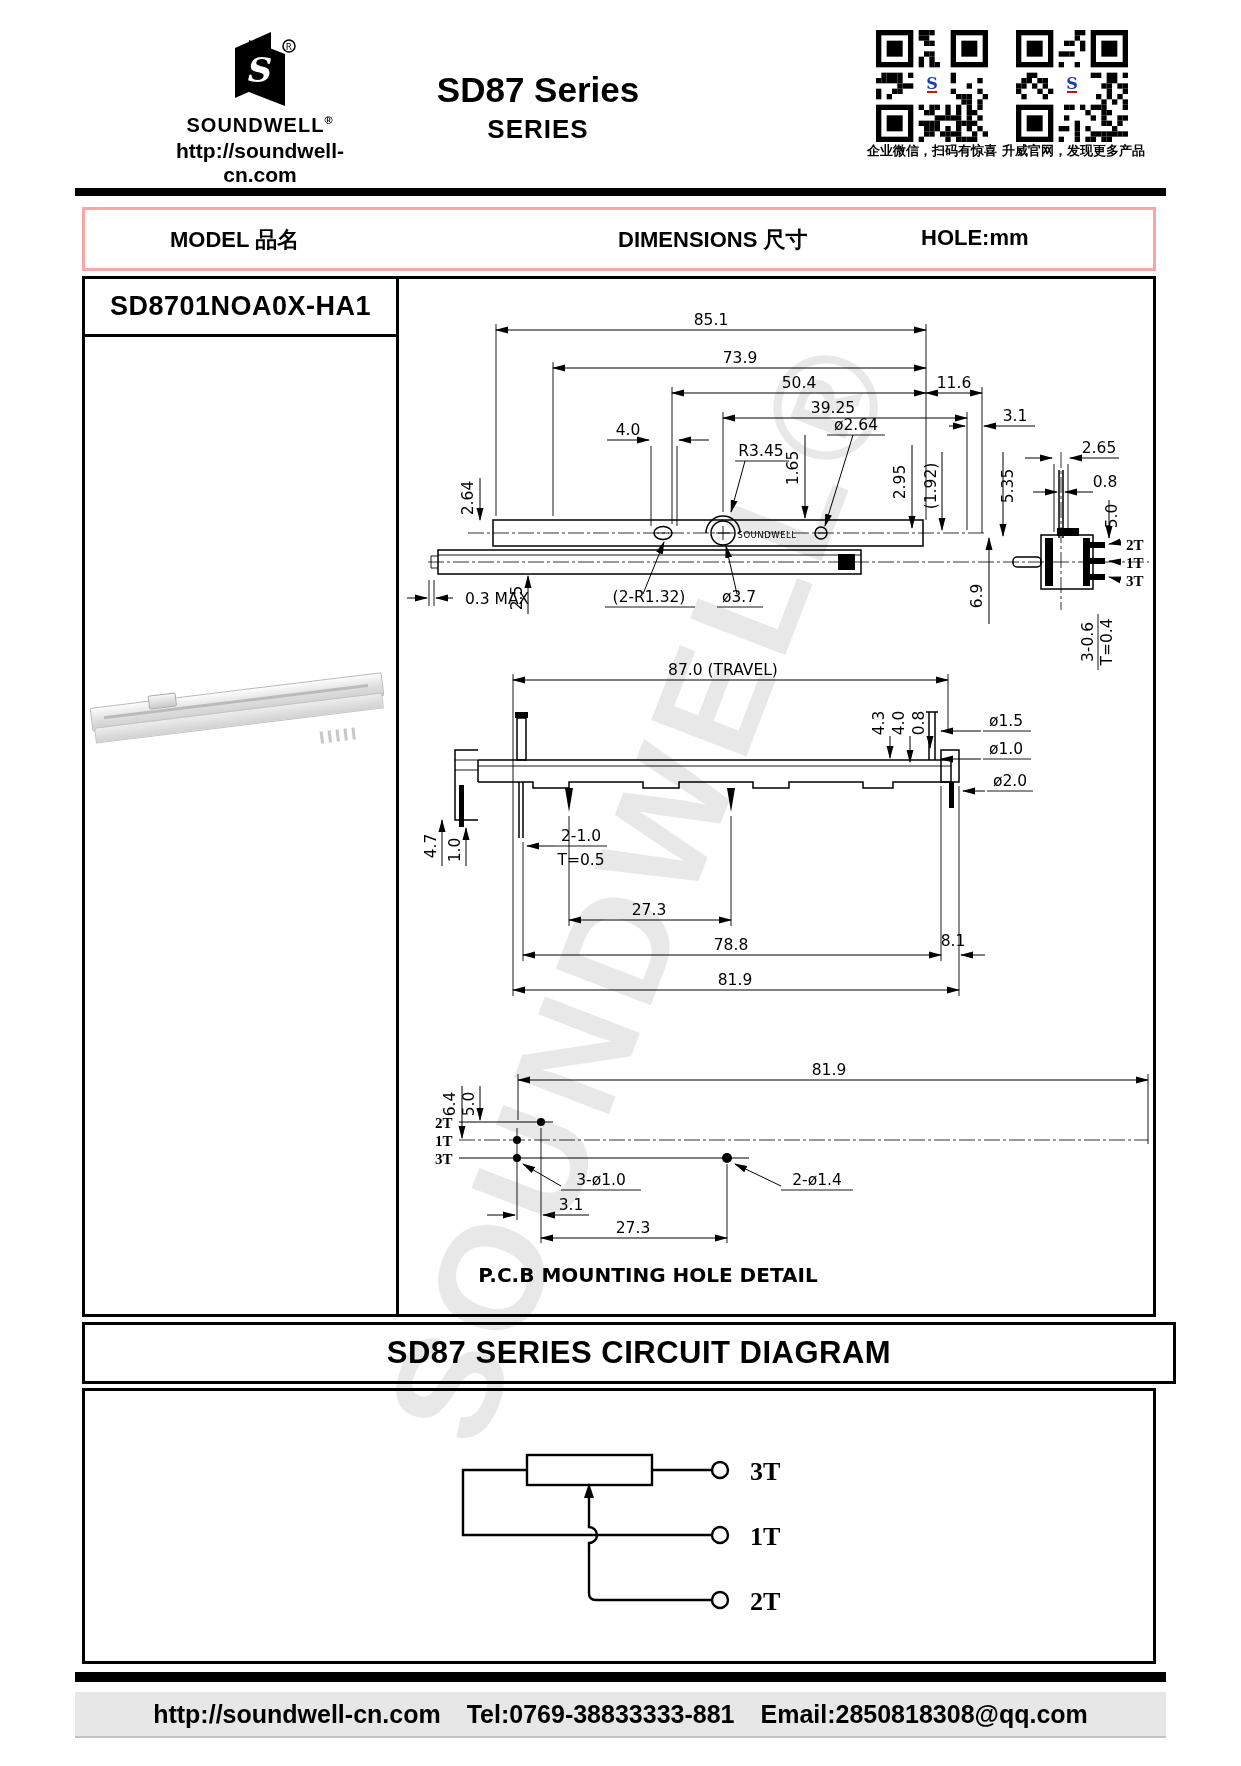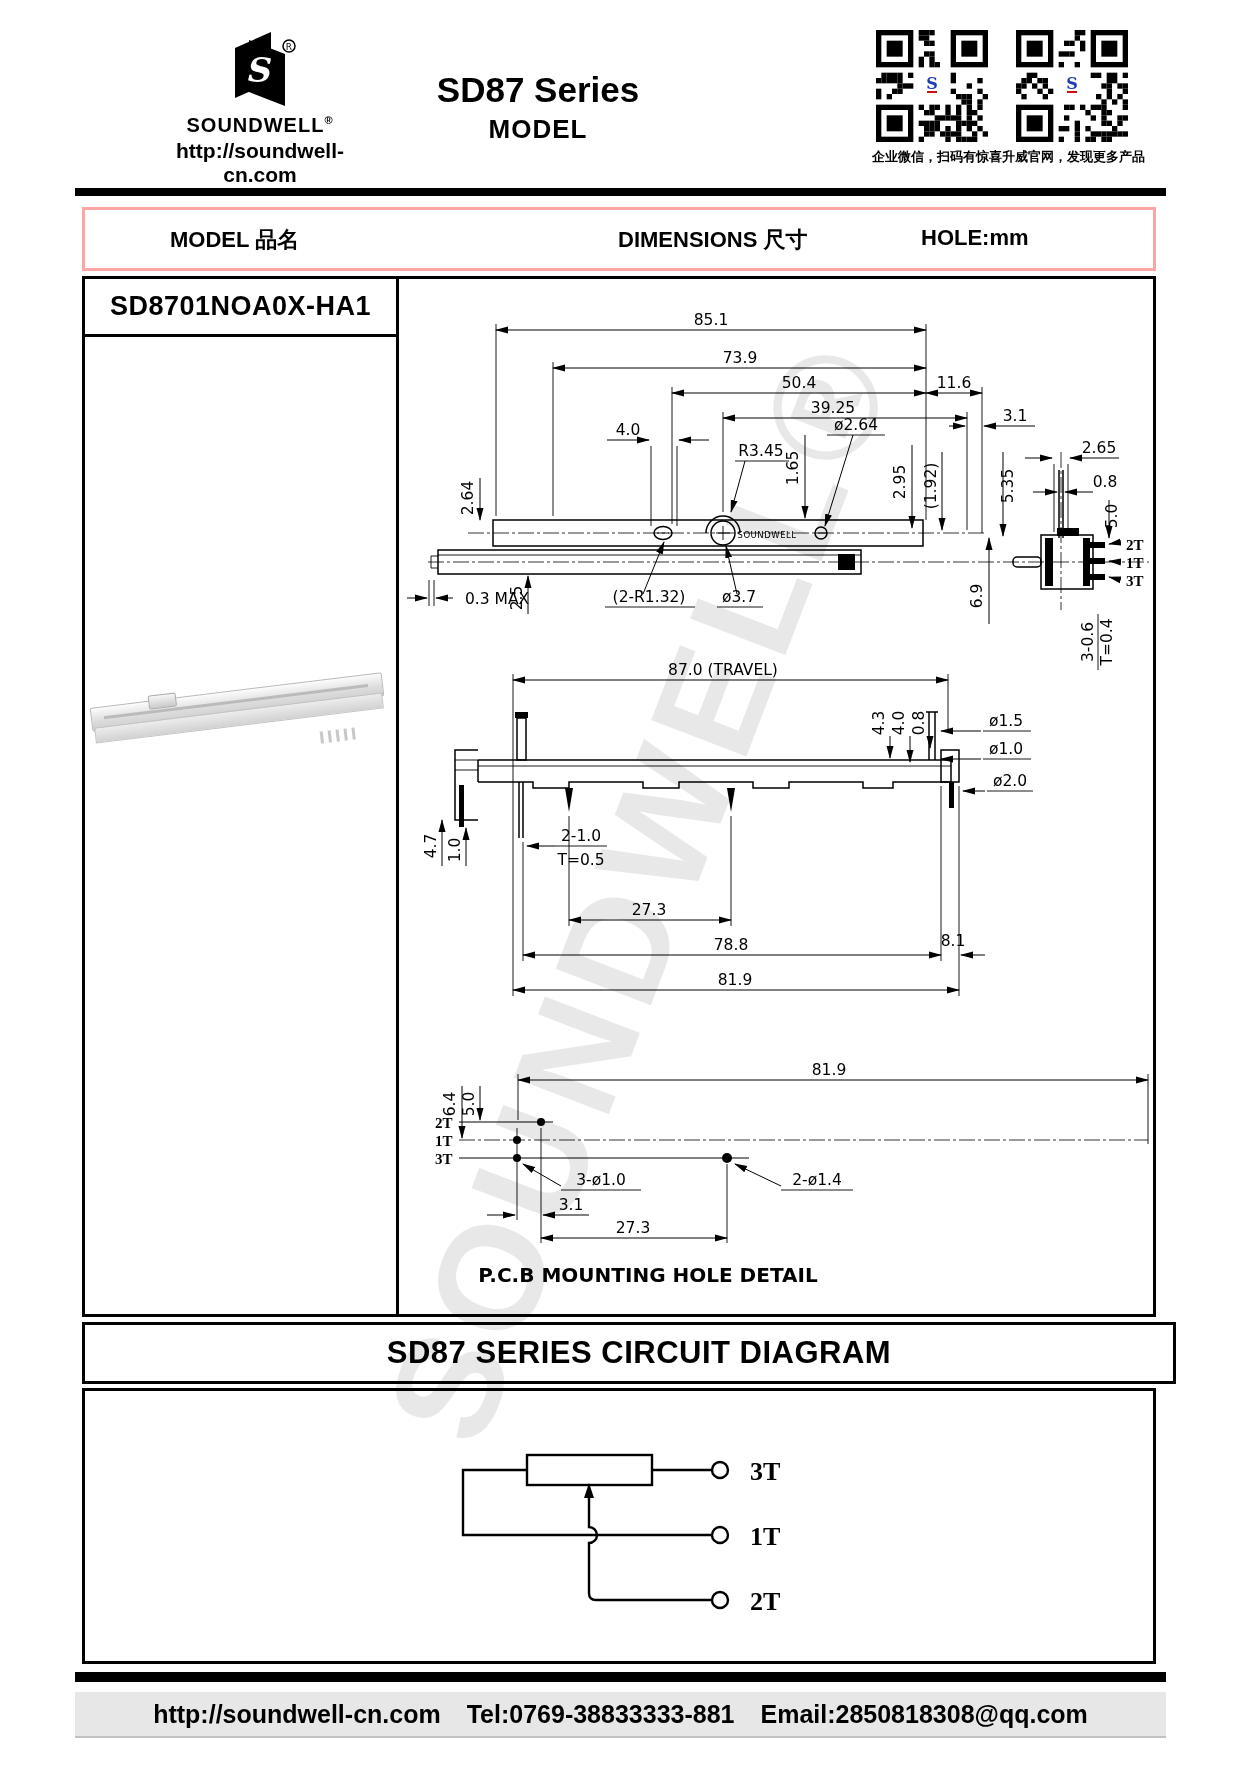--- a/index.html
+++ b/index.html
@@ -10,21 +10,21 @@
   .logo-wrap{left:150px;top:26px;width:220px;text-align:center;}
   .logo-svg{display:block;margin:0 auto;}
   .brand{font-size:20px;font-weight:bold;letter-spacing:1px;margin-top:2px;}
   .brand sup{font-size:11px;}
   .website{font-size:21px;font-weight:bold;margin-top:2px;}
   .title-wrap{left:388px;top:70px;width:300px;text-align:center;}
   .series-title{font-size:35px;font-weight:bold;}
   .series-sub{font-size:26px;font-weight:bold;letter-spacing:1px;margin-top:4px;}
   .qr-block{top:30px;width:140px;text-align:center;}
   .qr-frame{width:112px;height:112px;margin:0 auto;background:#fff;}
-  .qr-caption{font-size:13px;font-weight:bold;margin-top:6px;white-space:nowrap;text-align:right;}
+  .qr-caption{font-size:13px;font-weight:bold;white-space:nowrap;}
   .bar{background:#000;}
   
   .hdr-row{left:82px;top:207px;width:1068px;height:58px;border:3px solid #fca5a5;}
   .hdr-row .lbl{position:absolute;top:15px;font-size:22px;font-weight:bold;}
   .main-box{left:82px;top:276px;width:1068px;height:1035px;border:3px solid #000;}
   .col-divider{position:absolute;left:311px;top:0;width:3px;height:100%;background:#000;}
   .model-cell{position:absolute;left:0;top:0;width:311px;height:55px;
               display:flex;align-items:center;justify-content:center;}
   .model-name{font-size:27px;font-weight:bold;letter-spacing:.5px;}
   .model-underline{position:absolute;left:0;top:55px;width:311px;height:3px;background:#000;}
@@ -84,21 +84,21 @@
       <text x="41" y="56" text-anchor="middle" font-size="34" font-weight="bold" fill="#fff" font-family="DejaVu Serif, serif" font-style="italic">S</text>
       <circle cx="70" cy="20" r="6" fill="none" stroke="#000" stroke-width="1.5"></circle>
       <text x="70" y="24" text-anchor="middle" font-size="9" font-family="DejaVu Sans, sans-serif">R</text>
     </svg>
     <div class="brand"><span>SOUNDWELL</span><sup>®</sup></div>
     <div class="website">http://soundwell-cn.com</div>
   </div>
 
   <div class="abs title-wrap">
     <div class="series-title">SD87 Series</div>
-    <div class="series-sub">MODEL</div>
+    <div class="series-sub">SERIES</div>
   </div>
 
   <div class="abs qr-block" style="left:862px;">
     <div class="qr-frame"><svg class="qr" width="112" height="112">
           <rect x="42.666666666666664" y="0" width="5.333333333333333" height="5.333333333333333" fill="#000"></rect>
           <rect x="48" y="0" width="5.333333333333333" height="5.333333333333333" fill="#000"></rect>
           <rect x="53.33333333333333" y="0" width="5.333333333333333" height="5.333333333333333" fill="#000"></rect>
           <rect x="42.666666666666664" y="5.333333333333333" width="5.333333333333333" height="5.333333333333333" fill="#000"></rect>
           <rect x="48" y="5.333333333333333" width="5.333333333333333" height="5.333333333333333" fill="#000"></rect>
           <rect x="48" y="10.666666666666666" width="5.333333333333333" height="5.333333333333333" fill="#000"></rect>

